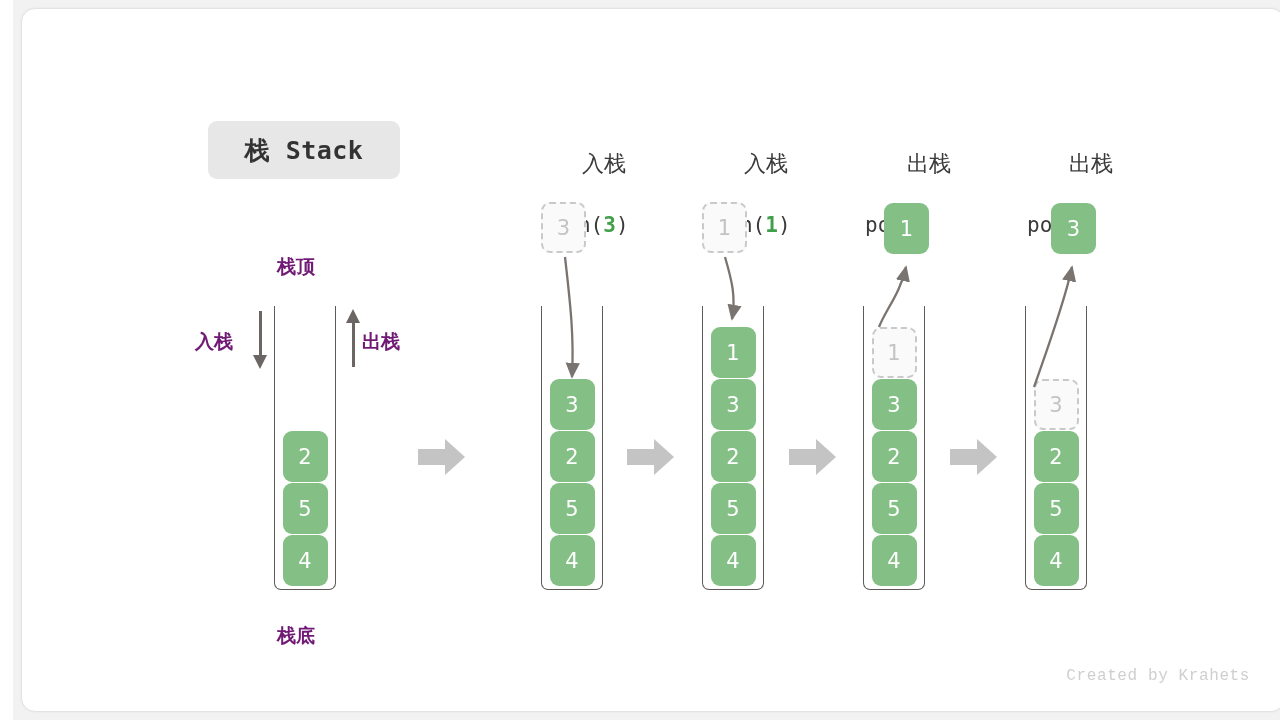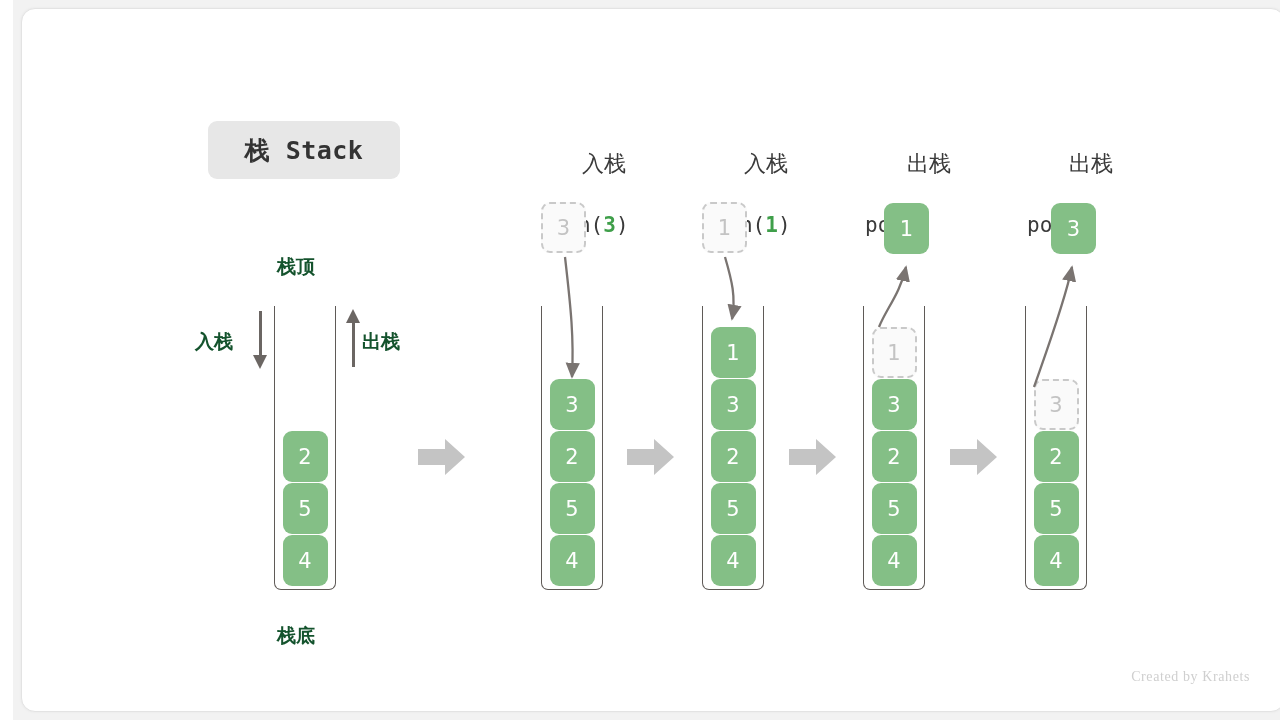--- a/index.html
+++ b/index.html
@@ -37,21 +37,21 @@
     font-family: "DejaVu Sans Mono", "Liberation Mono", monospace;
     font-size: 25px; font-weight: 700; color: #333333;
     letter-spacing: 0.5px;
     white-space: pre;
   }
 
   
   .cjk-bold {
     position: absolute;
     font-family: "DejaVu Sans", "Liberation Sans", sans-serif;
-    font-size: 19px; font-weight: 700; color: #14532d;
+    font-size: 19px; font-weight: 700; color: #701a75;
     white-space: nowrap;
   }
   #label-top    { left: 255px; top: 245px; }
   #label-bottom { left: 255px; top: 614px; text-align: right; }
   #label-push   { left: 173px; top: 320px; }
   #label-pop    { left: 340px; top: 320px; }
 
   
   .vsmall { position: absolute; width: 14px; }
   .vsmall .shaft {
@@ -138,22 +138,22 @@
   
   .block-arrow { position: absolute; width: 48px; height: 42px; }
 
   
   .curve { position: absolute; overflow: visible; }
 
   
   #credit {
     position: absolute;
     right: 34px; bottom: 26px;
-    font-family: Liberation Serif, serif;
-    font-size: 14px; color: #cfcfcf;
+    font-family: Liberation Mono, monospace;
+    font-size: 16px; color: #cfcfcf;
     letter-spacing: 0.6px;
     white-space: nowrap;
   }
 </style>
 </head>
 <body>
 
 <div id="page">
   <div id="card">
 

